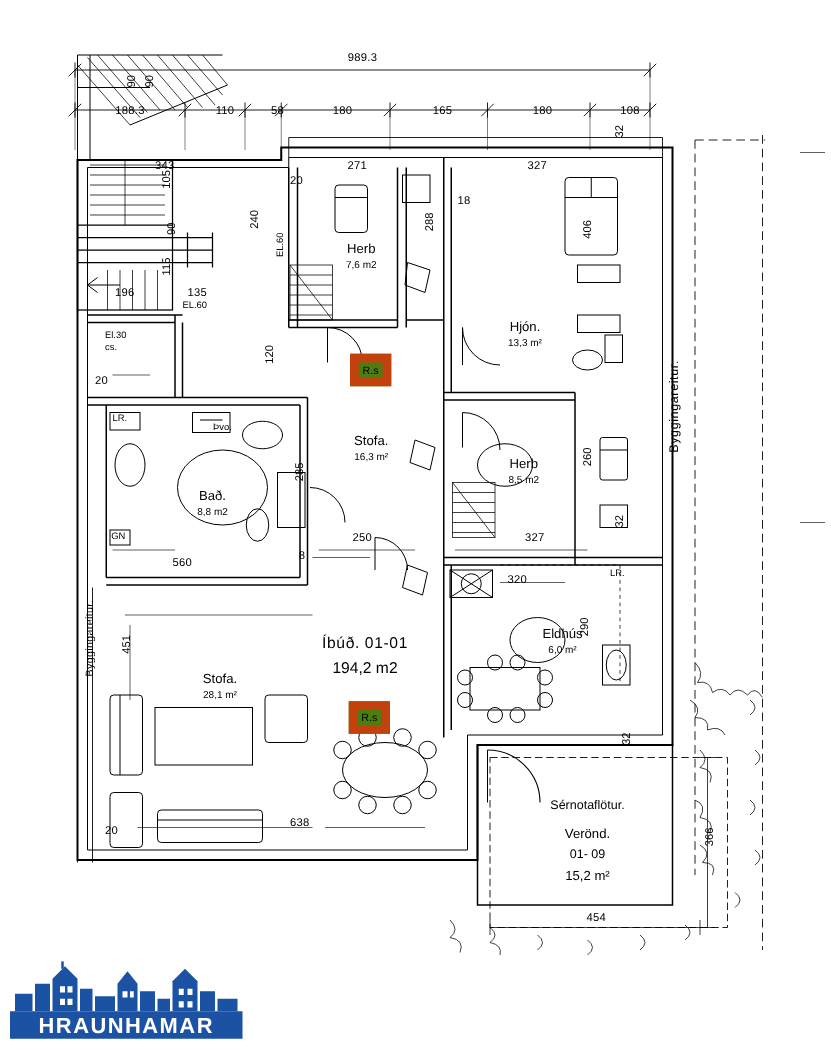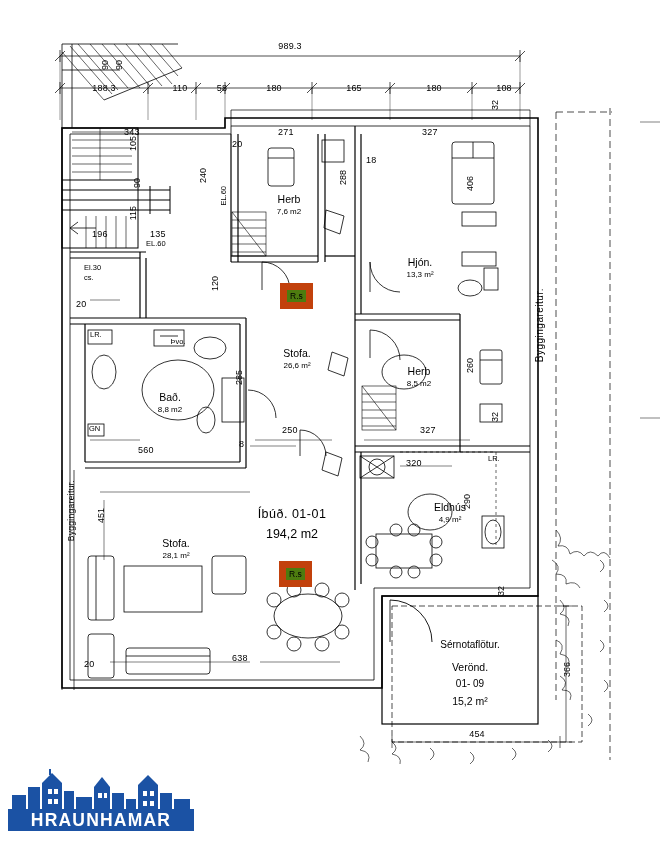--- a/index.html
+++ b/index.html
@@ -482,30 +482,30 @@
   <div class="lbl dim" style="left:232px; top:654px;">638</div>
   <div class="rot90" style="left:496px; top:586px;">32</div>
 
   <div class="lbl room-name c" style="left:289px; top:194px;">Herb</div>
   <div class="lbl room-area c" style="left:289px; top:208px;">7,6 m2</div>
 
   <div class="lbl room-name c" style="left:420px; top:257px;">Hjón.</div>
   <div class="lbl room-area c" style="left:420px; top:271px;">13,3 m²</div>
 
   <div class="lbl room-name c" style="left:297px; top:348px;">Stofa.</div>
-  <div class="lbl room-area c" style="left:297px; top:362px;">26,6 m²</div>
+  <div class="lbl room-area c" style="left:297px; top:362px;">16,3 m²</div>
 
   <div class="lbl room-name c" style="left:419px; top:366px;">Herb</div>
   <div class="lbl room-area c" style="left:419px; top:380px;">8,5 m2</div>
 
   <div class="lbl room-name c" style="left:170px; top:392px;">Bað.</div>
   <div class="lbl room-area c" style="left:170px; top:406px;">8,8 m2</div>
 
   <div class="lbl room-name c" style="left:450px; top:502px;">Eldhús</div>
-  <div class="lbl room-area c" style="left:450px; top:516px;">4,9 m²</div>
+  <div class="lbl room-area c" style="left:450px; top:516px;">6,0 m²</div>
 
   <div class="lbl room-name c" style="left:176px; top:538px;">Stofa.</div>
   <div class="lbl room-area c" style="left:176px; top:552px;">28,1 m²</div>
 
   <div class="lbl tinytxt c" style="left:178px; top:338px;">Þvo.</div>
 
   <div class="lbl flat-title c" style="left:292px; top:508px;">Íbúð.  01-01</div>
   <div class="lbl flat-area c" style="left:292px; top:528px;">194,2 m2</div>
 
   <div class="boxlbl" style="left:280px; top:283px;">R.s</div>

